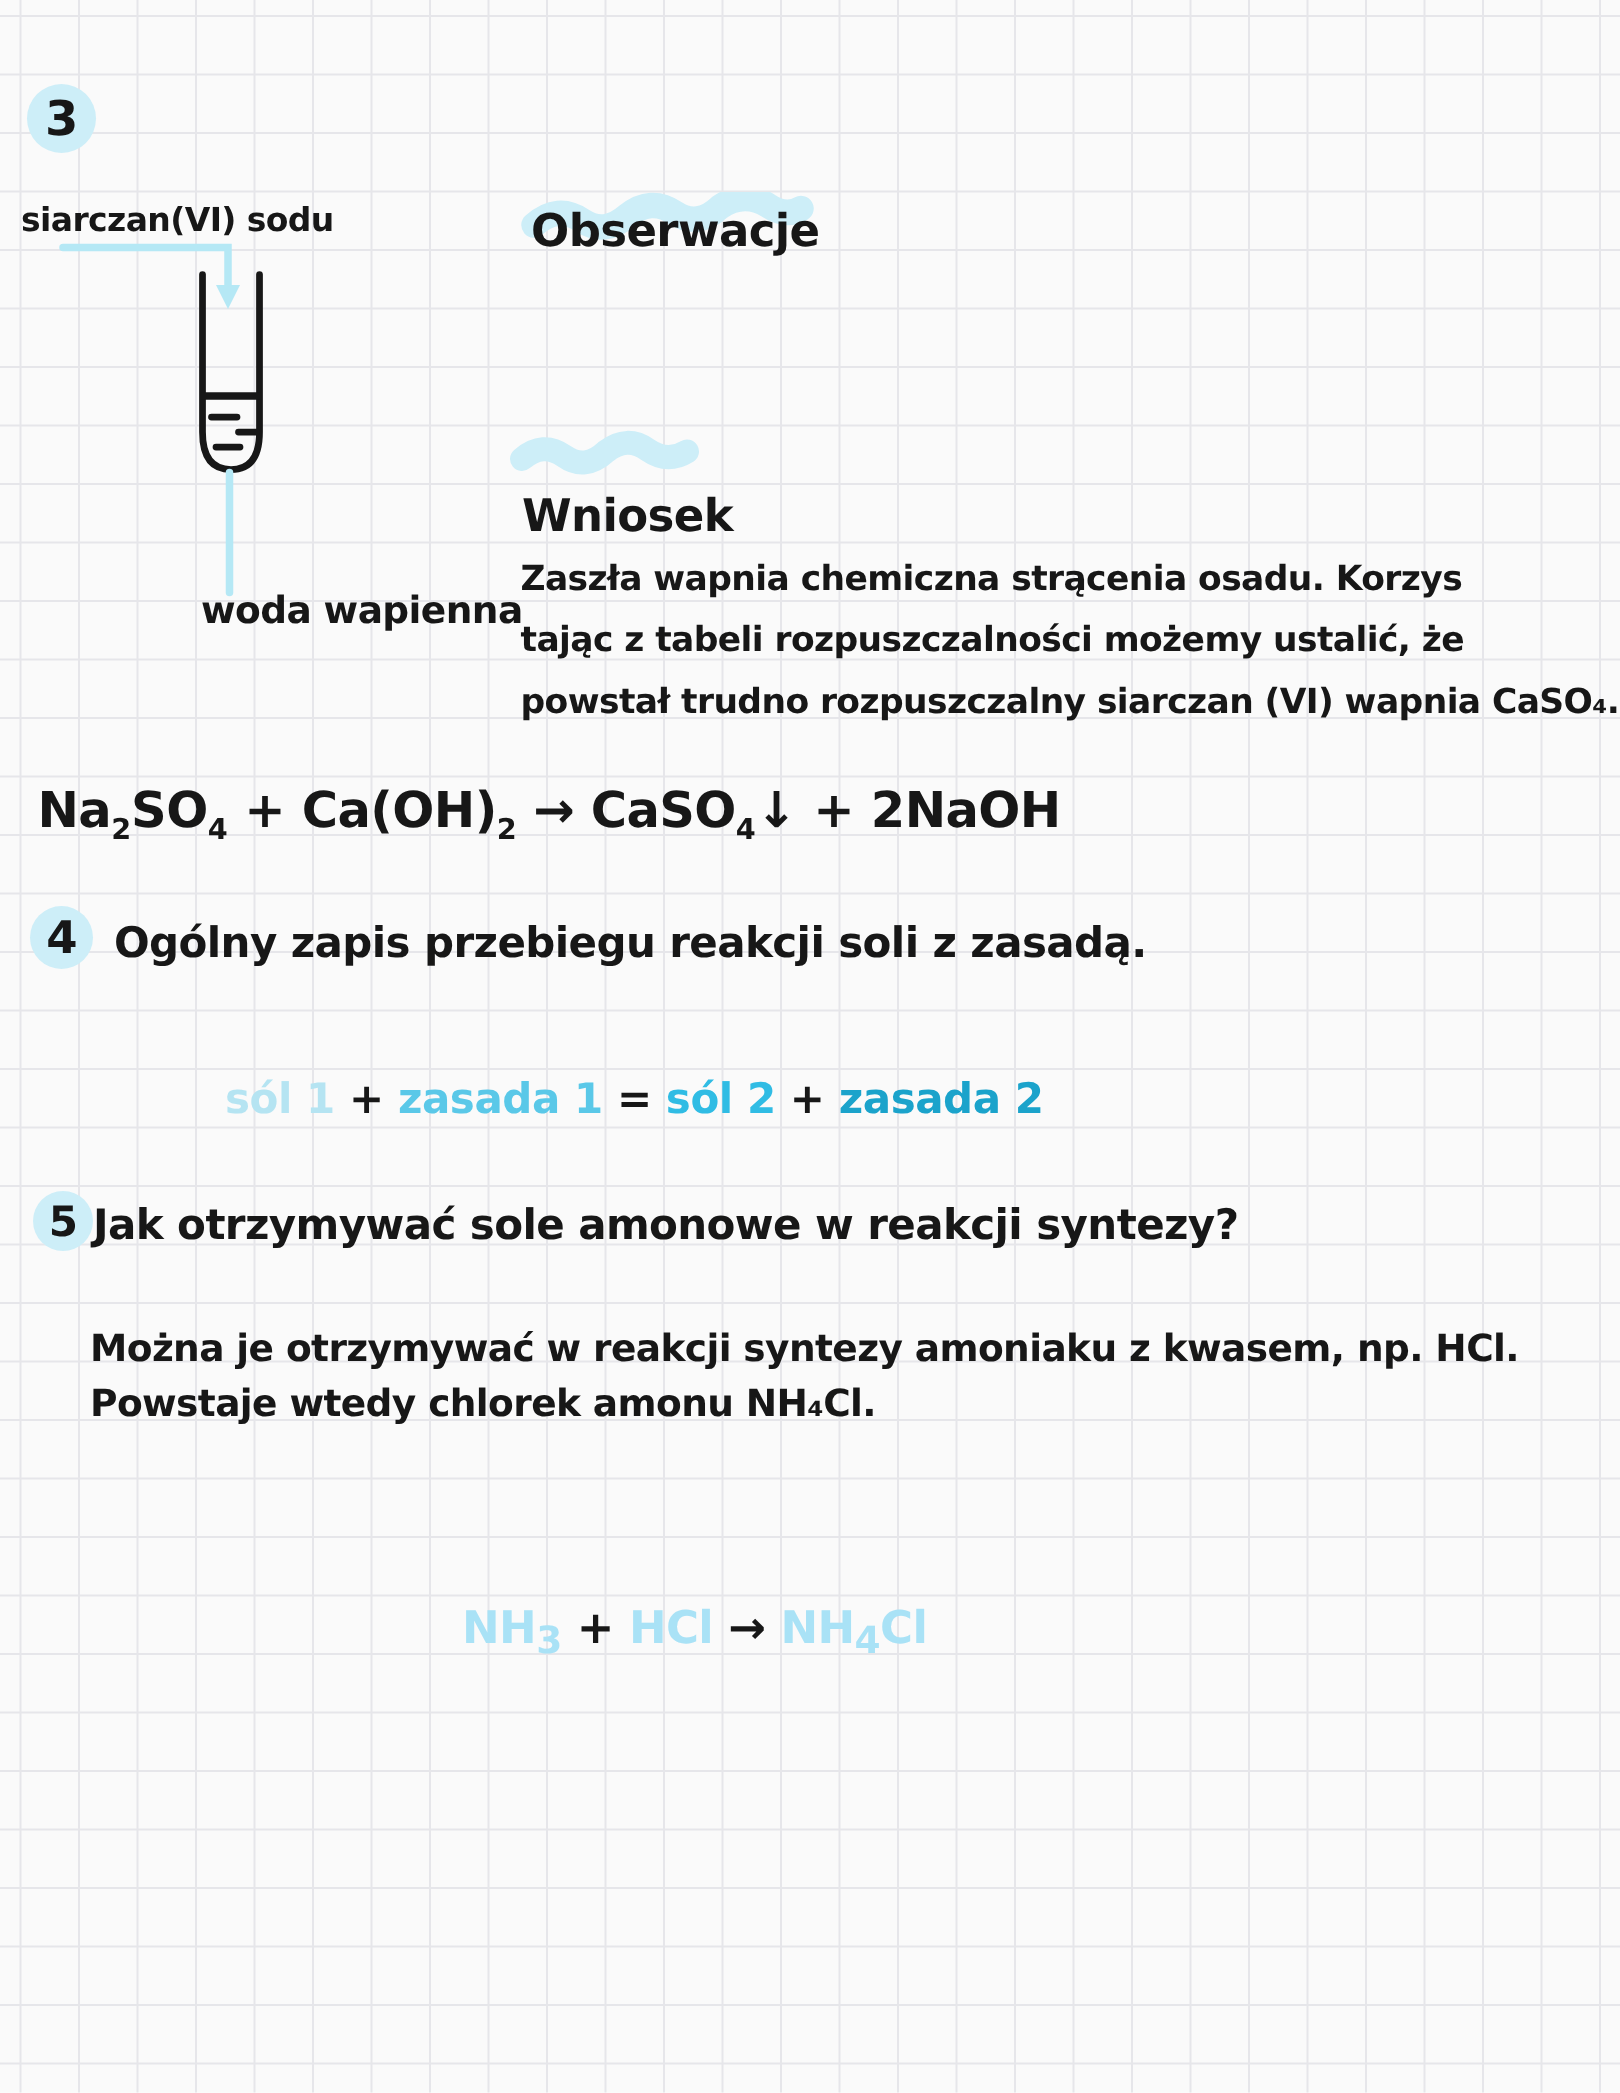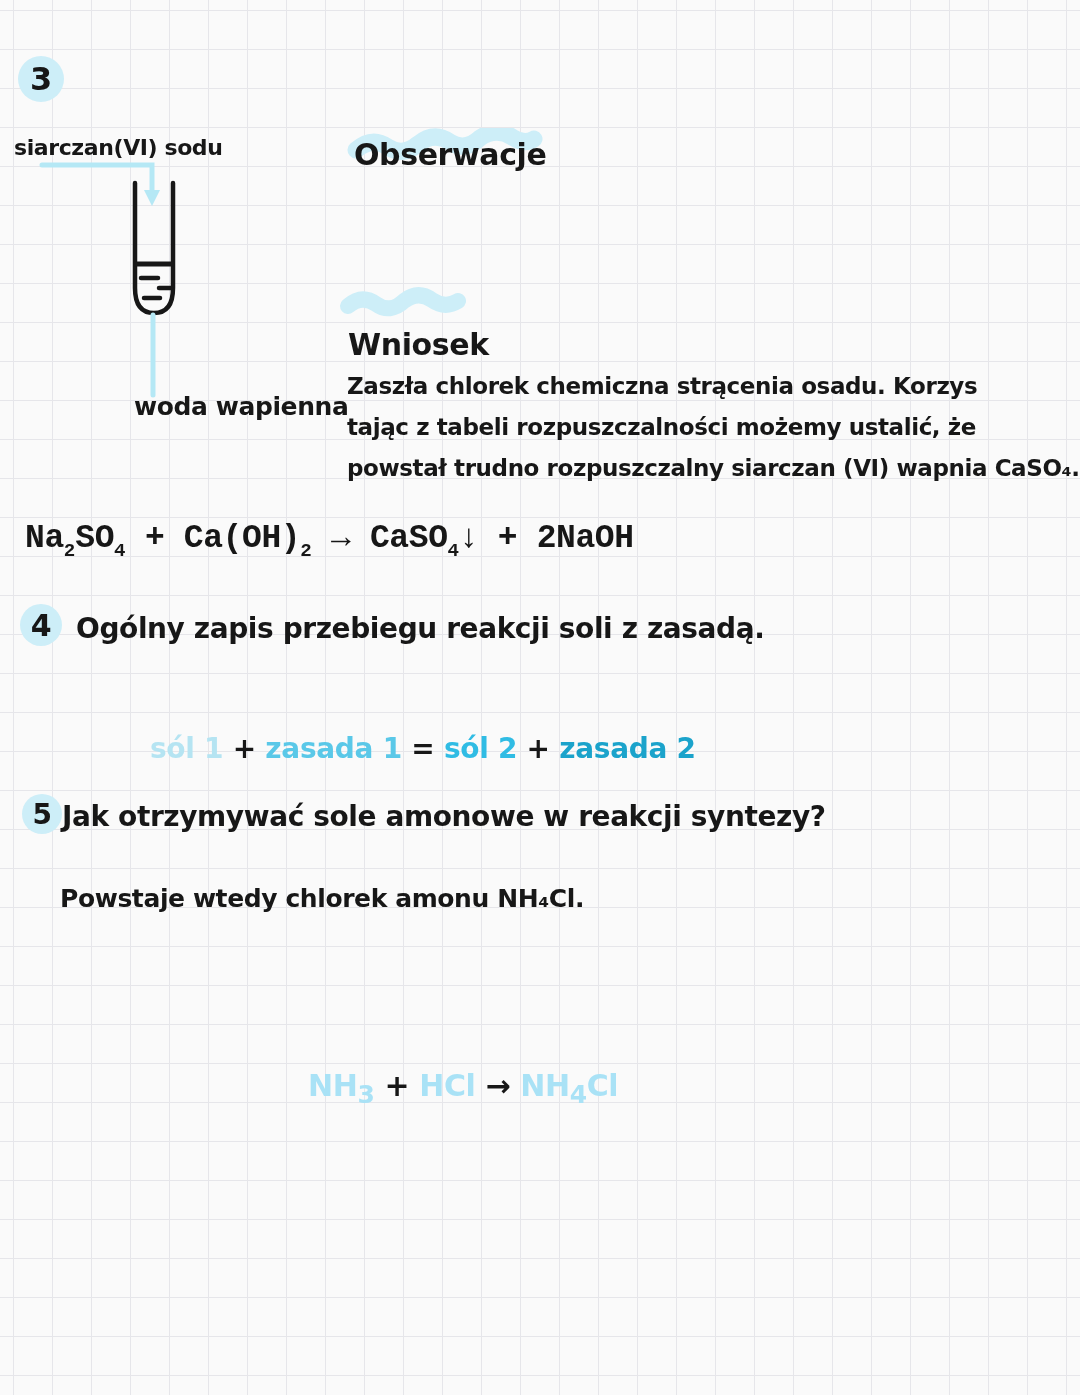--- a/index.html
+++ b/index.html
@@ -22,24 +22,24 @@
     display:flex;align-items:center;justify-content:center;
     background:#cdeef8;border-radius:50%;
     font-weight:700;color:#171717;
   }
   .h3-title{font-size:32px;}
   .h-sub{font-size:22px;text-align:center;}
   .label-sm{font-size:25px;}
   .obs-title{font-size:30px;position:relative;z-index:1;}
   .obs-text{font-size:27px;}
   .wn-lines div{font-size:23px;line-height:41px;}
-  .equation{font-size:33px;font-family:Liberation Mono, monospace;}
+  .equation{font-size:33px;}
   .equation sub, .formula sub{font-size:0.58em;vertical-align:-0.45em;letter-spacing:0;}
   .h4-title{font-size:28px;}
-  .formula{font-size:28px;letter-spacing:-0.3px;margin-top:16px;}
+  .formula{font-size:28px;letter-spacing:-0.3px;}
   .h5-title{font-size:28px;}
   .p5 div{font-size:25px;line-height:37px;}
   .eq2{font-size:30px;margin-top:40px;}
   .marker{position:absolute;z-index:0;}
   svg{display:block;}
 </style>
 </head>
 <body>
 
 <div class="page">
@@ -75,38 +75,39 @@
   </svg>
   <div class="abs hand obs-title" style="left:354px;top:137px;">Obserwacje</div>
 
 
   <svg class="abs marker" style="left:336px;top:286px;" width="140" height="34" viewBox="0 0 140 34">
     <path d="M12,20 q14,-12 28,-2 q14,10 28,-3 q14,-11 28,-1 q13,9 26,1" fill="none" stroke="#cdeef8" stroke-width="16" stroke-linecap="round"></path>
   </svg>
   <div class="abs hand obs-title" style="left:348px;top:292px;">Wniosek</div>
 
   <div class="abs wn-lines hand" style="left:347px;top:366px;">
-    <div>Zaszła chlorek chemiczna strącenia osadu. Korzys</div>
+    <div>Zaszła wapnia chemiczna strącenia osadu. Korzys</div>
     <div>tając z tabeli  rozpuszczalności możemy ustalić, że</div>
     <div>powstał trudno rozpuszczalny siarczan (VI) wapnia CaSO₄.</div>
   </div>
 
   <div class="abs hand equation" style="left:25px;top:520px;"><span>Na</span><sub>2</sub><span>SO</span><sub>4</sub><span> + Ca(OH)</span><sub>2</sub><span> → CaSO</span><sub>4</sub><span>↓ + 2NaOH</span></div>
 
   <div class="abs badge hand" style="left:20px;top:604px;width:42px;height:42px;font-size:30px;">
     <span>4</span>
   </div>
   <div class="abs hand h4-title" style="left:76px;top:612px;">Ogólny zapis przebiegu reakcji soli z zasadą.</div>
 
   <div class="abs hand formula" style="left:150px;top:716px;"><span style="color: rgb(181, 228, 242);">sól 1</span><span style="color: rgb(23, 23, 23);"> + </span><span style="color: rgb(90, 200, 232);">zasada 1</span><span style="color: rgb(23, 23, 23);"> = </span><span style="color: rgb(48, 188, 228);">sól 2</span><span style="color: rgb(23, 23, 23);"> + </span><span style="color: rgb(27, 163, 203);">zasada 2</span></div>
 
   <div class="abs badge hand" style="left:22px;top:794px;width:40px;height:40px;font-size:28px;">
     <span>5</span>
   </div>
   <div class="abs hand h5-title" style="left:62px;top:800px;">Jak otrzymywać sole amonowe w reakcji syntezy?</div>
 
   <div class="abs p5 hand" style="left:60px;top:880px;">
+    <div>Można je otrzymywać w reakcji syntezy amoniaku z kwasem, np. HCl.</div>
     <div>Powstaje wtedy chlorek amonu NH₄Cl.</div>
   </div>
 
   <div class="abs hand eq2" style="left:308px;top:1028px;"><span style="color: rgb(169, 226, 246);">NH</span><sub style="color: rgb(169, 226, 246);">3</sub><span style="color: rgb(23, 23, 23);"> + </span><span style="color: rgb(169, 226, 246);">HCl</span><span style="color: rgb(23, 23, 23);"> → </span><span style="color: rgb(169, 226, 246);">NH</span><sub style="color: rgb(169, 226, 246);">4</sub><span style="color: rgb(169, 226, 246);">Cl</span></div>
 
 </div>
 
 </body></html>

